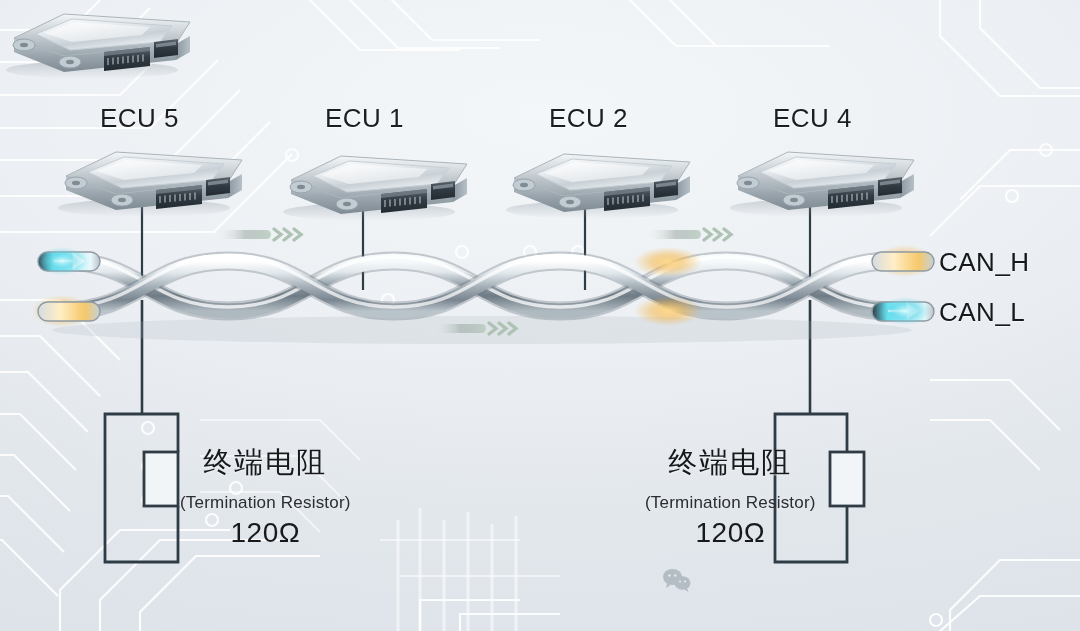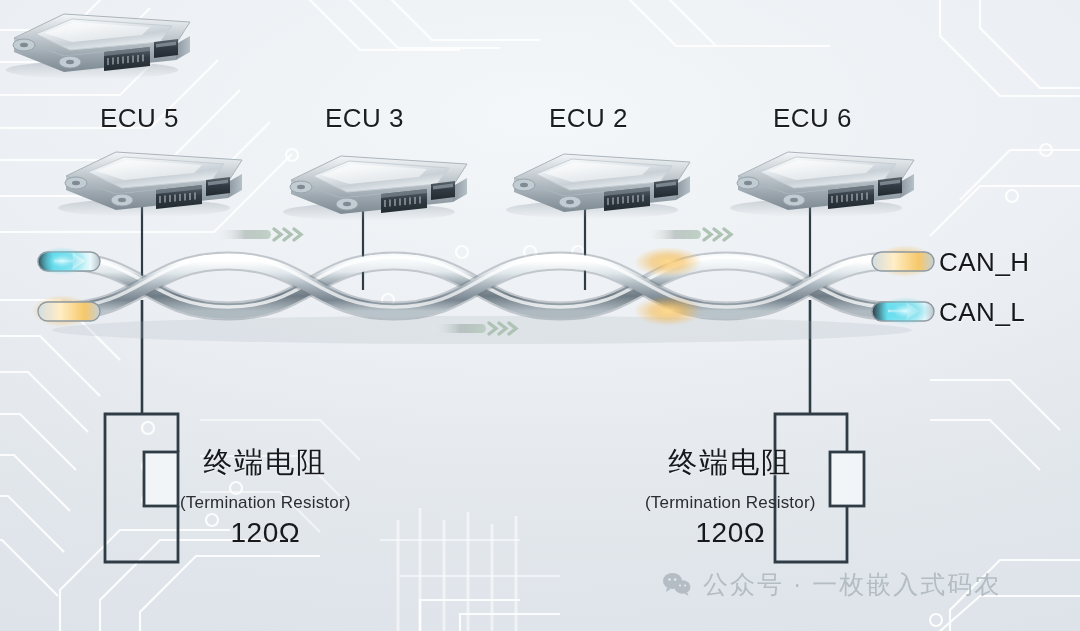--- a/index.html
+++ b/index.html
@@ -117,23 +117,23 @@
         <path d="M420 508 V631"></path>
         <path d="M444 520 V631"></path>
       <path d="M468 512 V631"></path>
         <path d="M492 524 V631"></path>
         <path d="M516 516 V631"></path>
     </g>
   </svg>
 
 
   <div class="ecu-label" style="left:100px;top:103px">ECU 5</div>
-  <div class="ecu-label" style="left:325px;top:103px">ECU 3</div>
+  <div class="ecu-label" style="left:325px;top:103px">ECU 1</div>
   <div class="ecu-label" style="left:549px;top:103px">ECU 2</div>
-  <div class="ecu-label" style="left:773px;top:103px">ECU 6</div>
+  <div class="ecu-label" style="left:773px;top:103px">ECU 4</div>
 
   <svg class="bg-layer" width="1080" height="631" viewBox="0 0 1080 631">
 
     <g stroke="#2f3c46" stroke-width="2.2" fill="none">
       <path d="M142 205 V290"></path>
       <path d="M363 209 V290"></path>
       <path d="M585 207 V290"></path>
       <path d="M810 205 V290"></path>
     </g>
 
@@ -414,16 +414,15 @@
     <svg width="30" height="25" viewBox="0 0 30 25">
       <ellipse cx="10.5" cy="9" rx="9.5" ry="8" fill="#b4bcc4"></ellipse>
       <path d="M5 15.5 L4 20 L8.5 17.2 Z" fill="#b4bcc4"></path>
       <ellipse cx="20.5" cy="15" rx="8" ry="6.8" fill="#b4bcc4"></ellipse>
       <path d="M25 20 L26.5 24 L22.5 21.6 Z" fill="#b4bcc4"></path>
       <circle cx="7.5" cy="7.5" r="1.3" fill="#e4e9ee"></circle>
       <circle cx="13.2" cy="7.5" r="1.3" fill="#e4e9ee"></circle>
       <circle cx="18" cy="13.5" r="1.1" fill="#e4e9ee"></circle>
       <circle cx="23" cy="13.5" r="1.1" fill="#e4e9ee"></circle>
     </svg>
-    <span class="wm-text">公众号 · 一枚嵌入式码农</span>
   </div>
 
 </div>
 
 </body></html>

